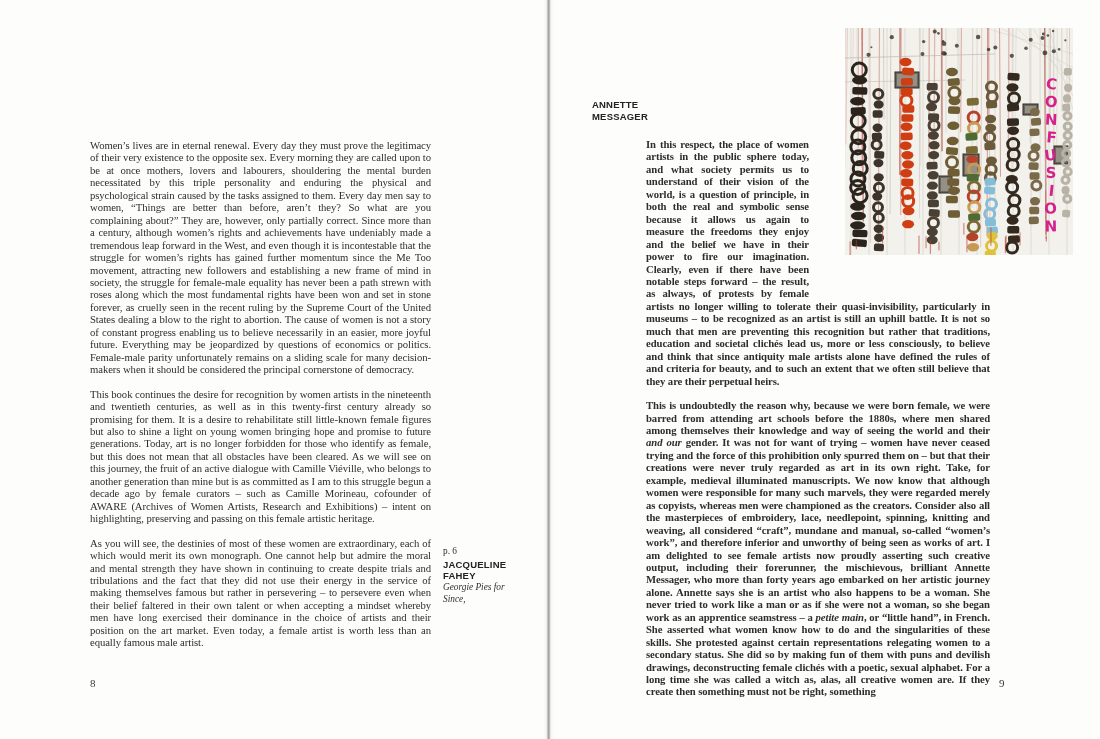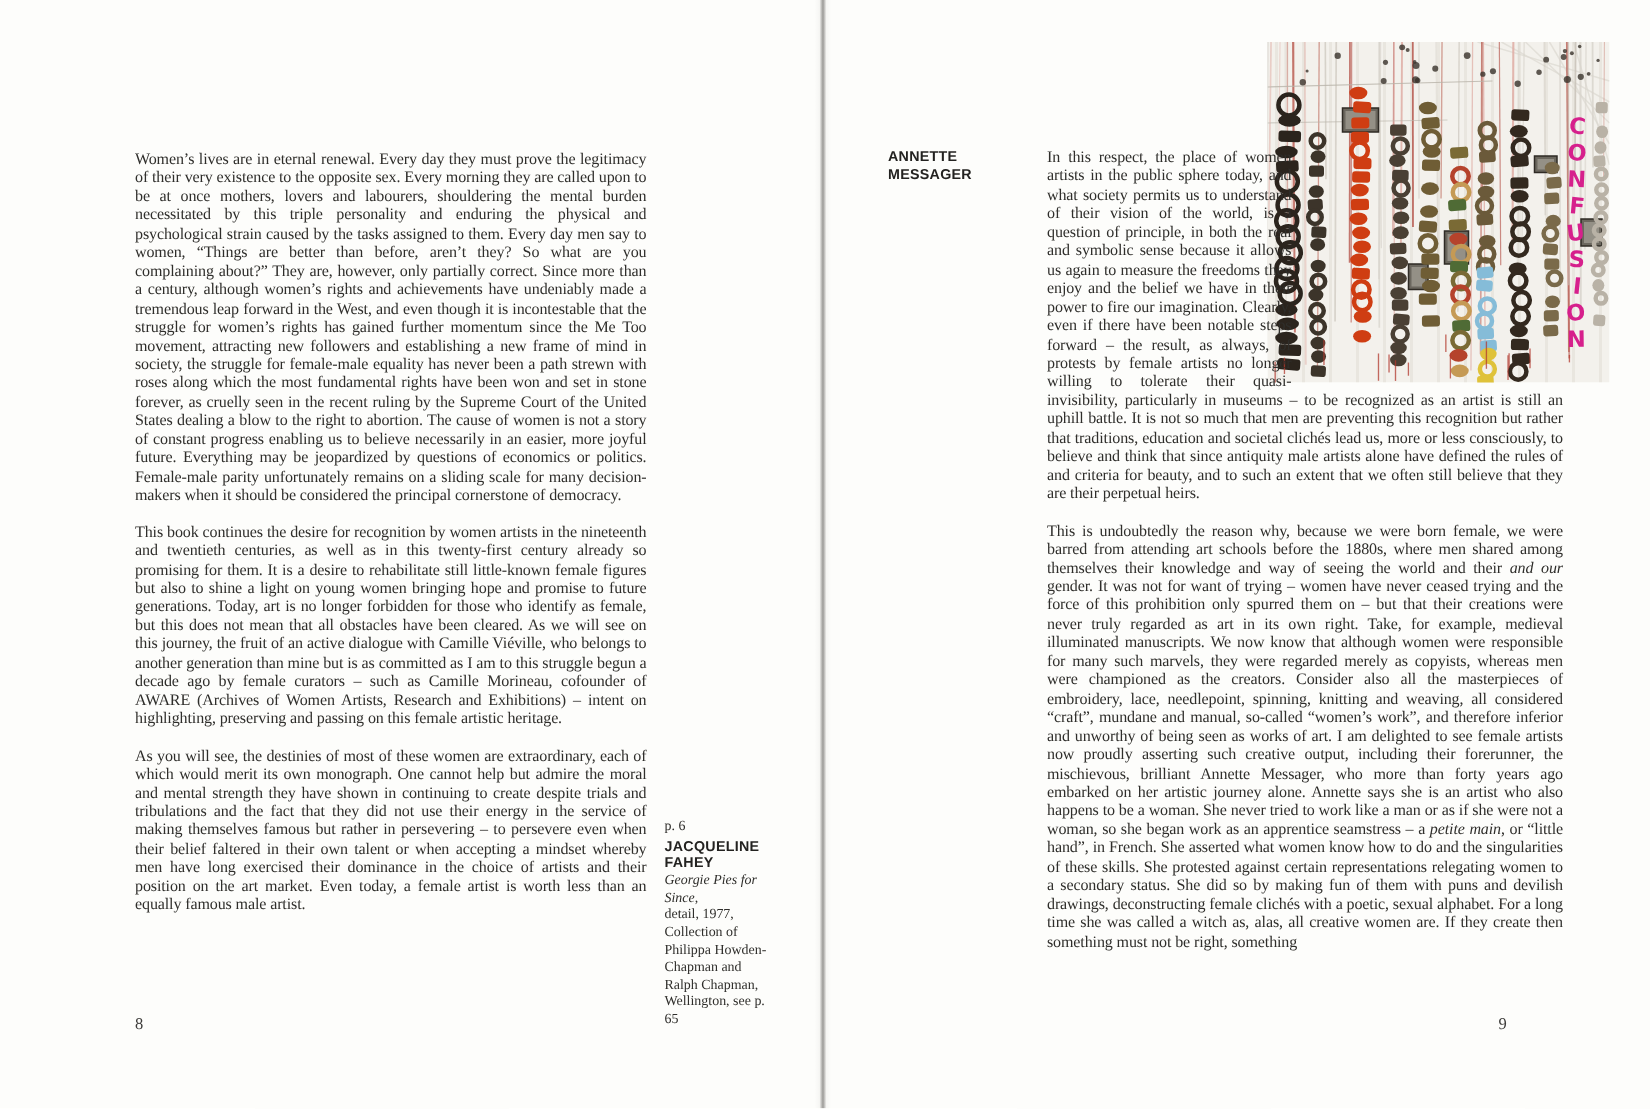--- a/index.html
+++ b/index.html
@@ -2,24 +2,24 @@
 <html lang="en"><head>
 <meta charset="utf-8">
 <style>
   html,body { margin:0; padding:0; background:#ffffff; }
   .spread {
     position:relative; width:1100px; height:739px;
     background:#fdfdfb; overflow:hidden;
     font-family:"Liberation Serif", serif; color:#2f2e2b;
   }
   .body-text { font-size:10.7px; line-height:12.45px; letter-spacing:-0.08px;
-    text-align:justify; hyphens:auto; -webkit-hyphens:auto; }
+    text-align:justify; hyphens:auto;margin-top:39px; -webkit-hyphens:auto; }
   .body-text p { margin:0 0 12px 0; }
   .left-body  { position:absolute; left:90px;  top:100px; width:341px; }
-  .right-body { position:absolute; left:698px; top:99px;  width:344px; }
+  .right-body { position:absolute; left:646px; top:99px;  width:344px;font-weight:bold; }
   .img-spacer { float:right; width:181px; height:158px; }
   .margin-note { position:absolute; font-size:9.3px; line-height:11.6px; color:#2f2e2b; }
   .note-left    { left:443px; top:546px; width:74px; }
   .caption-right{ left:592px; top:99px;  width:78px; }
   .note-pageref { margin-bottom:1px; }
   .note-artist { font-family:"Liberation Sans", sans-serif; font-weight:700;
     font-size:9.5px; line-height:11.8px; letter-spacing:0.2px; color:#232220; }
   .note-title { font-style:italic; }
   .pagenum { position:absolute; font-size:11px; color:#3c3b39; }
   .pn-left  { left:90px;  top:677px; }
@@ -39,21 +39,20 @@
   <div class="left-body body-text">
     <p>Women’s lives are in eternal renewal. Every day they must prove the legitimacy of their very existence to the opposite sex. Every morning they are called upon to be at once mothers, lovers and labourers, shouldering the mental burden necessitated by this triple personality and enduring the physical and psychological strain caused by the tasks assigned to them. Every day men say to women, “Things are better than before, aren’t they? So what are you complaining about?” They are, however, only partially correct. Since more than a century, although women’s rights and achievements have undeniably made a tremendous leap forward in the West, and even though it is incontestable that the struggle for women’s rights has gained further momentum since the Me Too movement, attracting new followers and establishing a new frame of mind in society, the struggle for female-male equality has never been a path strewn with roses along which the most fundamental rights have been won and set in stone forever, as cruelly seen in the recent ruling by the Supreme Court of the United States dealing a blow to the right to abortion. The cause of women is not a story of constant progress enabling us to believe necessarily in an easier, more joyful future. Everything may be jeopardized by questions of economics or politics. Female-male parity unfortunately remains on a sliding scale for many decision-makers when it should be considered the principal cornerstone of democracy.</p>
     <p>This book continues the desire for recognition by women artists in the nineteenth and twentieth centuries, as well as in this twenty-first century already so promising for them. It is a desire to rehabilitate still little-known female figures but also to shine a light on young women bringing hope and promise to future generations. Today, art is no longer forbidden for those who identify as female, but this does not mean that all obstacles have been cleared. As we will see on this journey, the fruit of an active dialogue with Camille Viéville, who belongs to another generation than mine but is as committed as I am to this struggle begun a decade ago by female curators – such as Camille Morineau, cofounder of AWARE (Archives of Women Artists, Research and Exhibitions) – intent on highlighting, preserving and passing on this female artistic heritage.</p>
     <p>As you will see, the destinies of most of these women are extraordinary, each of which would merit its own monograph. One cannot help but admire the moral and mental strength they have shown in continuing to create despite trials and tribulations and the fact that they did not use their energy in the service of making themselves famous but rather in persevering – to persevere even when their belief faltered in their own talent or when accepting a mindset whereby men have long exercised their dominance in the choice of artists and their position on the art market. Even today, a female artist is worth less than an equally famous male artist.</p>
   </div>
 
   <div class="margin-note note-left">
     <div class="note-pageref">p. 6</div>
     <div class="note-artist">JACQUELINE FAHEY</div>
     <div class="note-title">Georgie Pies for Since,</div>
-    <div>detail, 1977, Collection of Philippa Howden-Chapman and Ralph Chapman, Wellington, see p. 65</div>
   </div>
 
   <div class="pagenum pn-left">8</div>
 
   <div class="gutter"></div>
 
   <div class="margin-note caption-right">
     <div class="note-artist">ANNETTE MESSAGER</div>
   </div>
 

